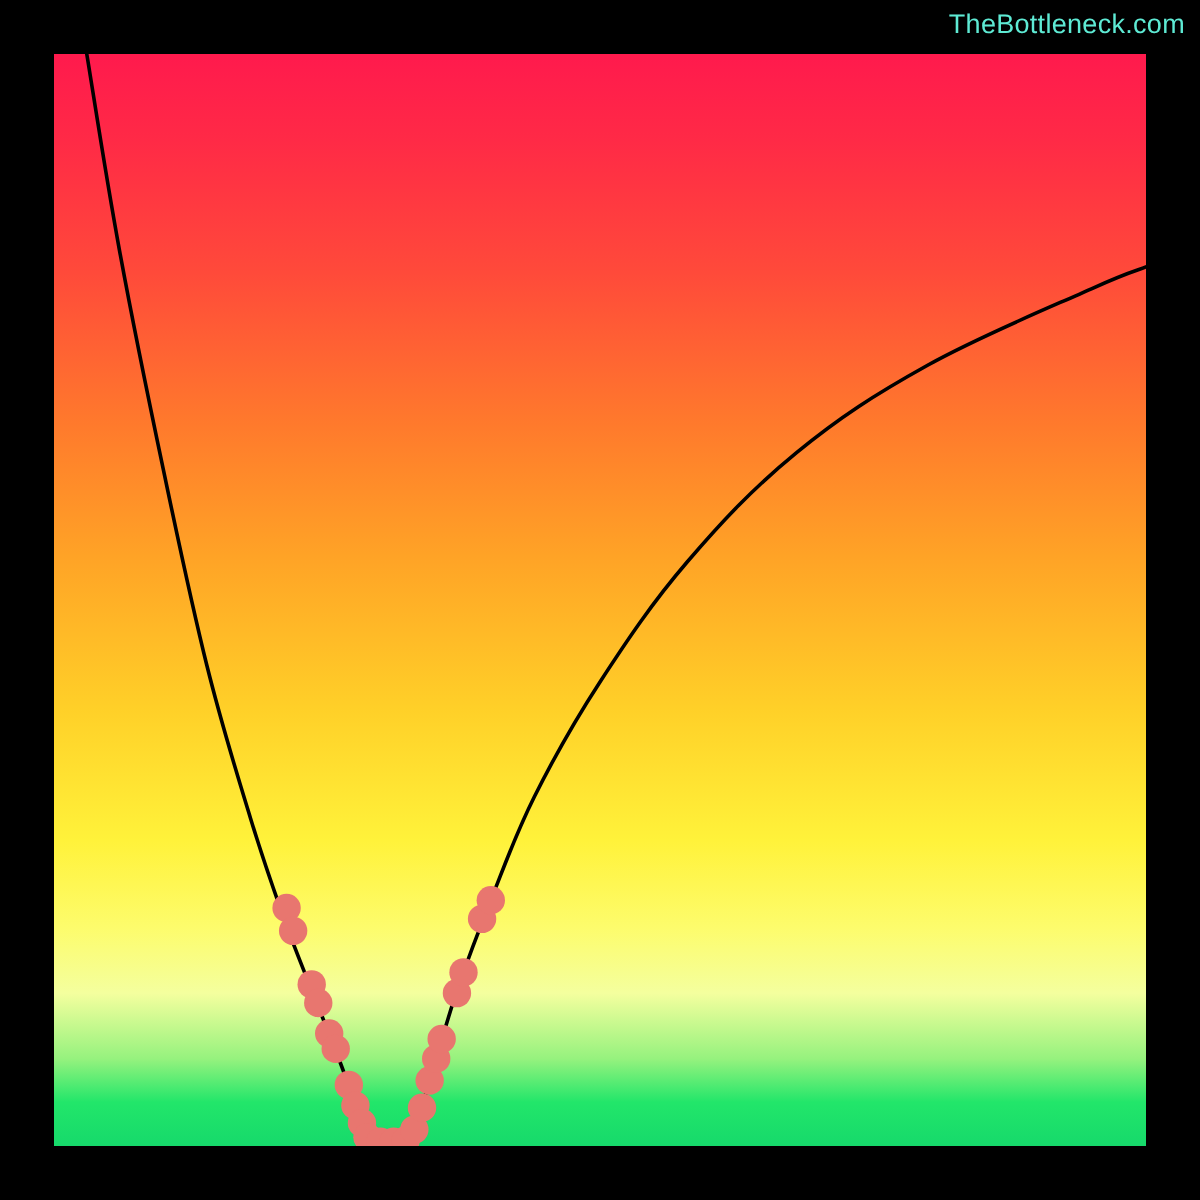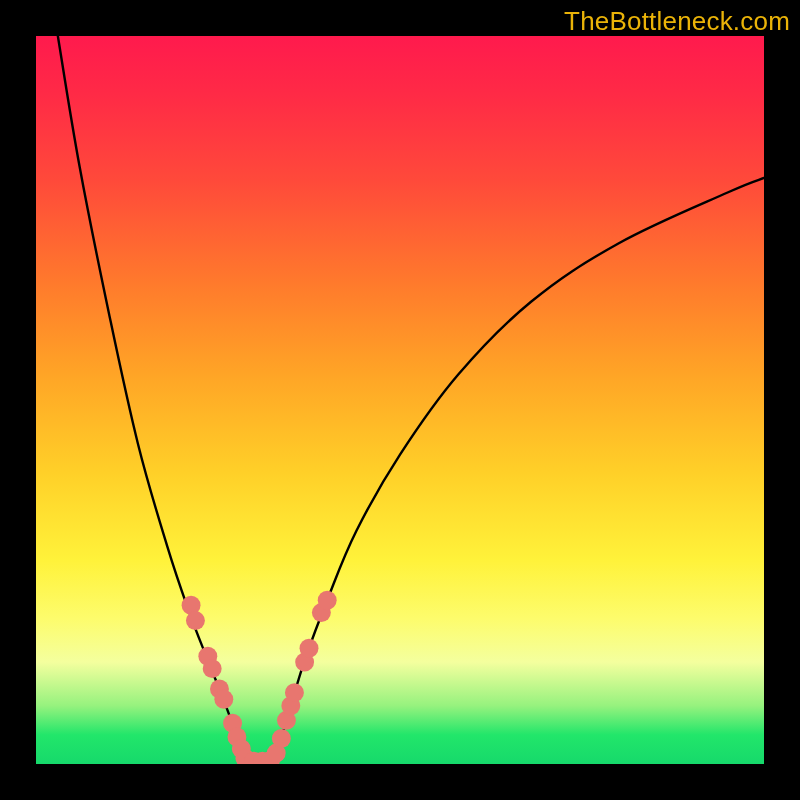--- a/index.html
+++ b/index.html
@@ -38,22 +38,22 @@
       #f4ff9e 86%,
       #96f27e 92%,
       #22e66a 96%,
       #16d96b 100%
     );
   }
   .watermark {
     position: absolute;
     top: 6px;
     right: 10px;
-    color: #eab308;
-    font-size: 26px;
+    color: #5eead4;
+    font-size: 18px;
     font-weight: 500;
     letter-spacing: 0.2px;
     user-select: none;
   }
   svg.curves {
     position: absolute;
     top: 0;
     left: 0;
     width: 728px;
     height: 728px;

